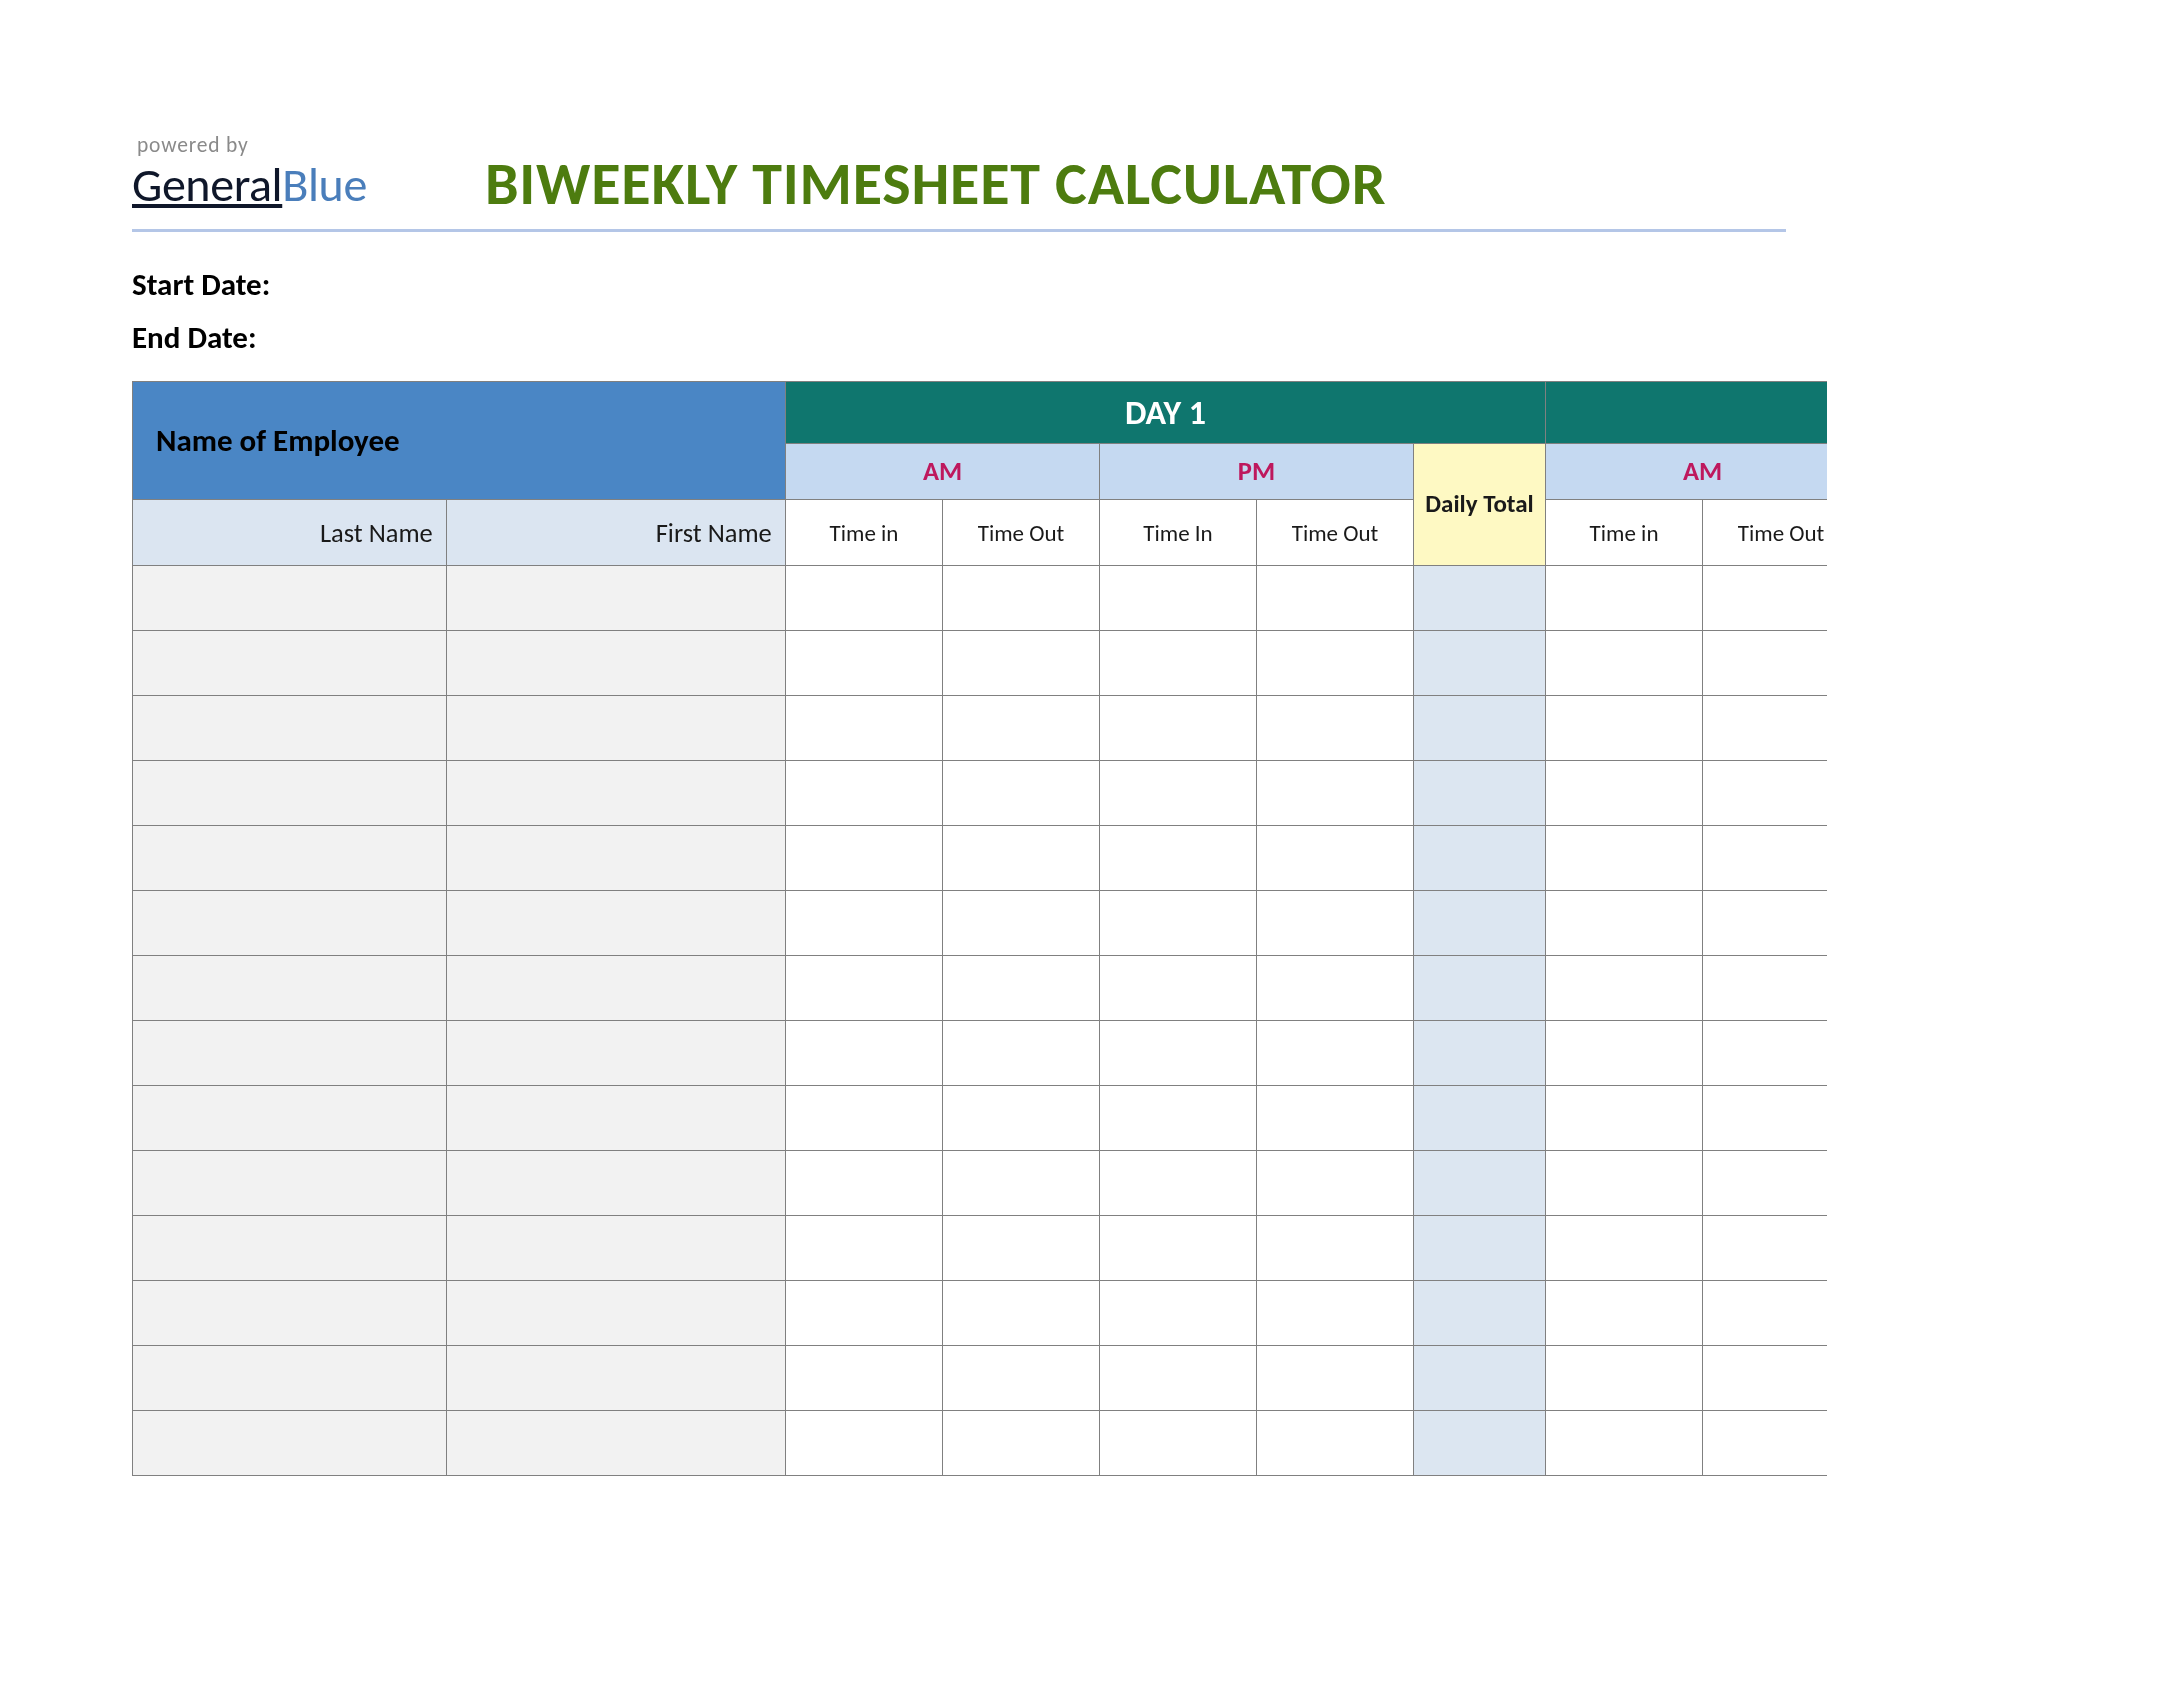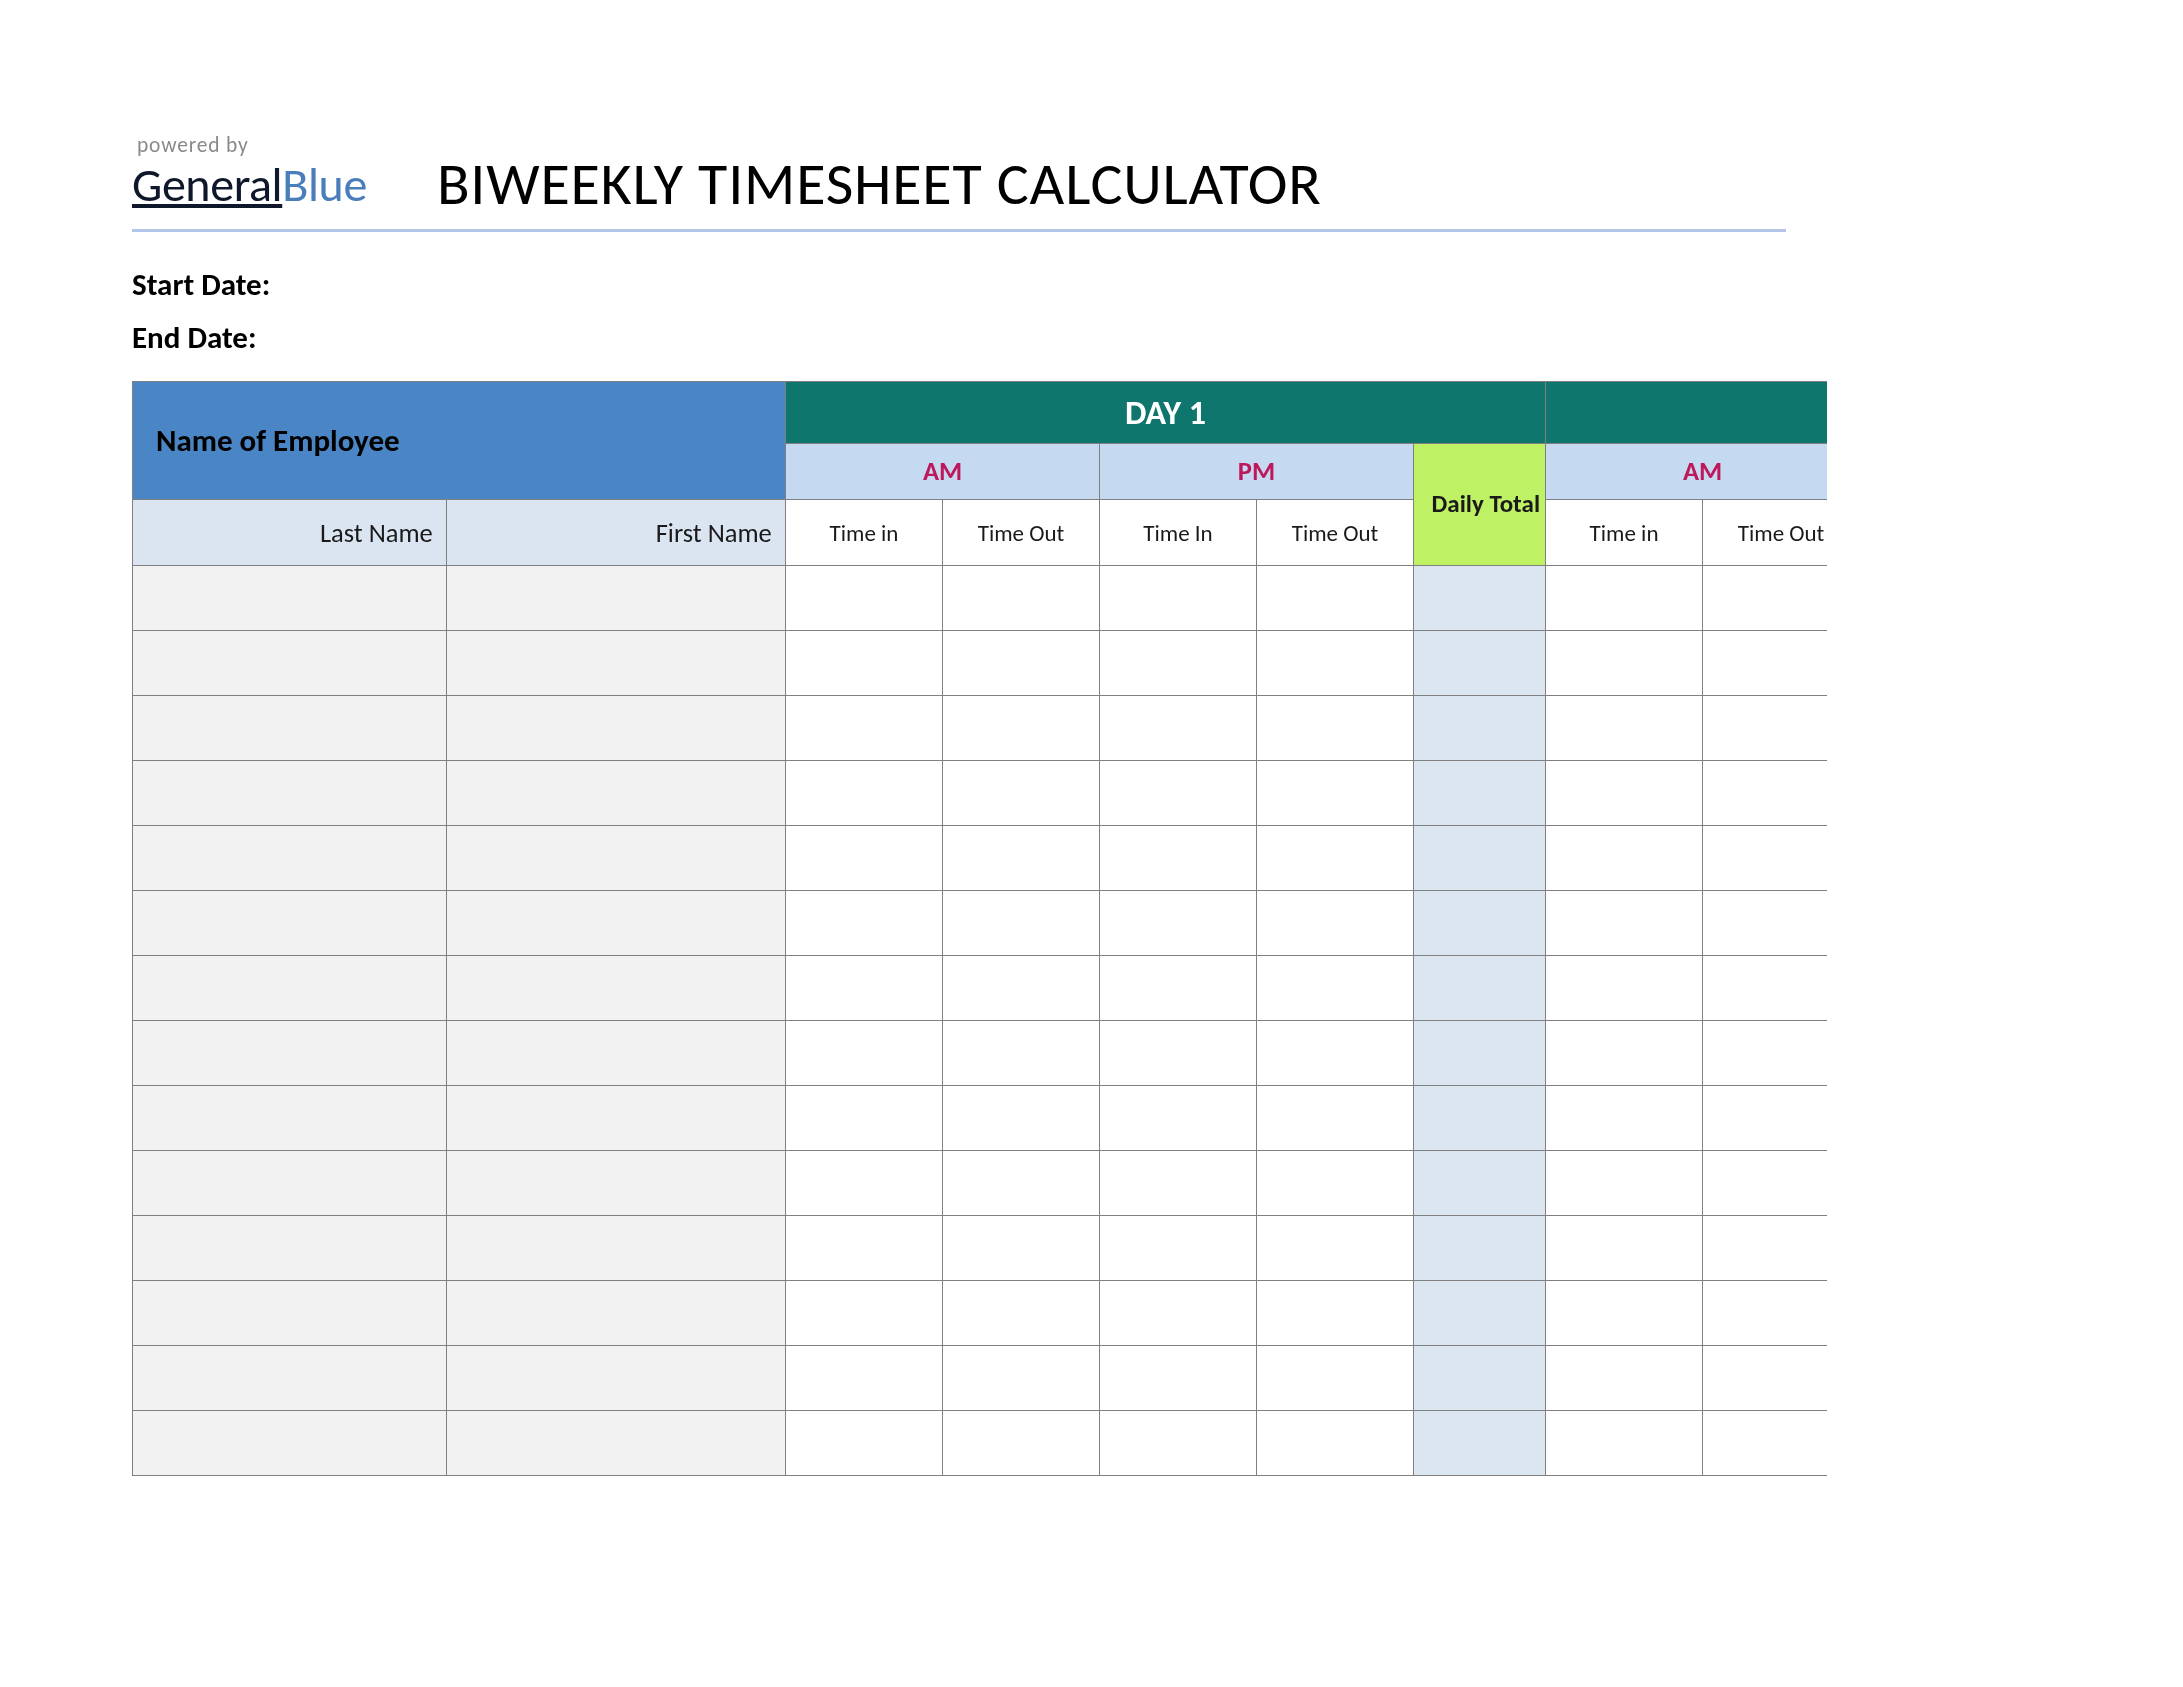--- a/index.html
+++ b/index.html
@@ -30,23 +30,24 @@
     margin-bottom: -3.3px;
   }
   .logo-text {
     font-size: 48px;
     letter-spacing: -0.4px;
   }
   .logo-general { color: #0f172a; font-weight: 400; text-decoration: underline; }
   .logo-blue { color: #4a7ebb; font-weight: 400; margin-top: 32px; }
   .title {
     font-size: 60px;
-    color: #000000;
-    font-weight: 400;
+    color: #4d7c0f;
+    font-weight: 700;
     letter-spacing: 0.8px;
+    margin-left: 48px;
   }
   .title-rule {
     height: 3.3px;
     background: #b4c6e7;
     width: 1654px;
     margin-bottom: 33px;
   }
   .meta-fields {
     margin-bottom: 25px;
   }
@@ -95,25 +96,25 @@
   
   .hdr-ampm {
     background: #c5d9f1;
     color: #be185d;
     font-size: 26.5px;
     font-weight: 700;
     text-align: center;
     padding: 11.6px 0;
   }
   .hdr-total {
-    background: #bef264;
+    background: #fef9c3;
     color: #1a1a1a;
     font-size: 25px;
     font-weight: 700;
-    text-align: right;
+    text-align: center;
     line-height: 1.2;
     padding: 6.6px 5px;
   }
   
   .hdr-name {
     background: #dbe5f1;
     color: #1a1a1a;
     font-size: 26.5px;
     font-weight: 400;
     text-align: right;

